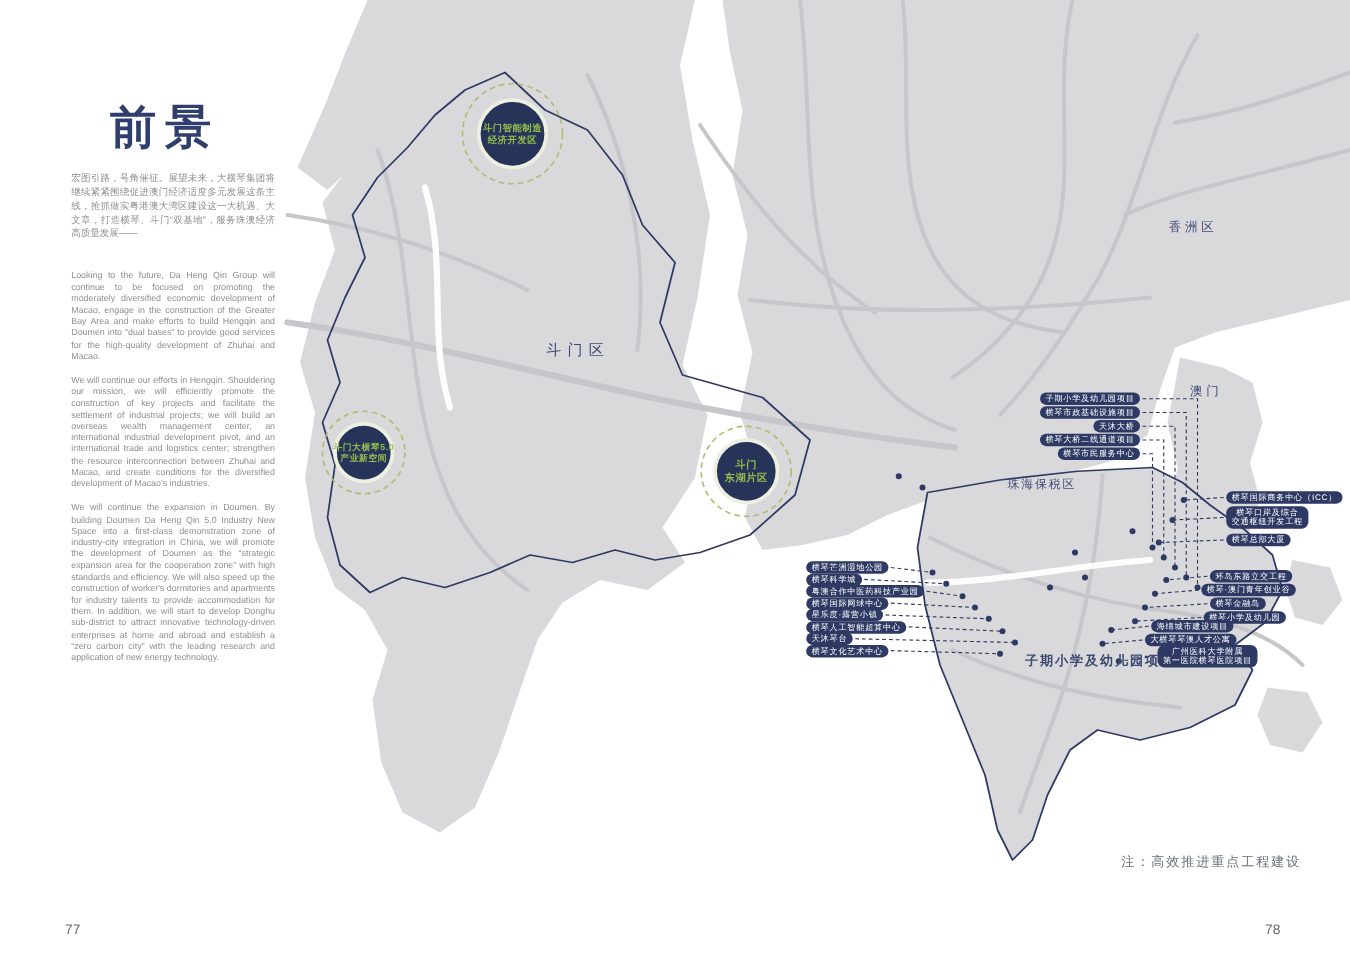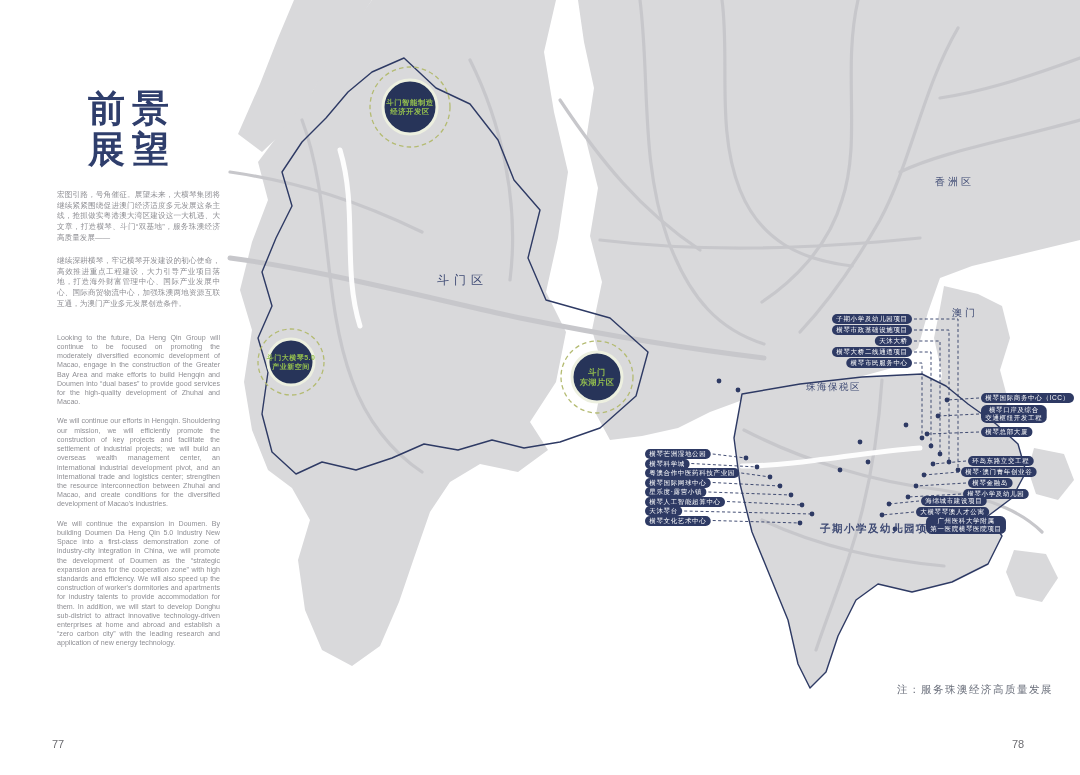--- a/index.html
+++ b/index.html
@@ -29,22 +29,22 @@
 
   
   #annot{position:absolute;left:0;top:0;width:100%;height:100%;}
   .pill{position:absolute;background:var(--navy);color:#fff;font-size:10.5px;line-height:1.18;
         padding:2px 7px;border-radius:9px;white-space:nowrap;text-align:center;
         letter-spacing:1px;transform:scale(.62);}
   .region{position:absolute;color:var(--navy-soft);font-weight:400;white-space:nowrap;}
 
   
   .leftcol{position:absolute;left:57px;top:80px;width:163px;}
-  .title{margin:11px 0 0 31px;font-size:37px;line-height:1.12;letter-spacing:7px;
-         color:#2f3e6c;font-weight:700;font-family:Liberation Mono, monospace;}
+  .title{margin:1px 0 0 31px;font-size:37px;line-height:1.12;letter-spacing:7px;
+         color:#2f3e6c;font-weight:700;}
   .subtitle{margin:2px 0 0 31px;font-size:16.5px;letter-spacing:.5px;color:#2f3e6c;font-weight:700;}
   p.cn{margin:12px 0 0 0;font-size:7.6px;line-height:1.42;color:var(--body-gray);text-align:justify;}
   p.cn:first-of-type{margin-top:16px;}
   p.en{margin:10px 0 0 0;font-size:7.1px;line-height:1.3;color:var(--body-gray);text-align:justify;}
   p.en.first{margin-top:24px;}
 
   .note{position:absolute;left:897px;top:683px;font-size:10.5px;letter-spacing:1.5px;color:#6a6f7b;}
   .pagenum{position:absolute;top:738px;font-size:11px;color:#6c6c70;}
   .pagenum.left{left:52px;}
   .pagenum.right{left:1012px;}
@@ -231,25 +231,24 @@
       <div class="pill" style="left: 916px; transform-origin: left top; top: 507px;">
         <div>大横琴琴澳人才公寓</div>
       </div>
       <div class="pill" style="left: 926px; transform-origin: left top; top: 516px;">
         <div>广州医科大学附属</div>
         <div>第一医院横琴医院项目</div>
       </div>
     </div>
 
   <div class="leftcol">
-    <h1 class="title"><span>前景</span><br><span>展望</span></h1>
+    <h1 class="title"><span>前景</span><br></h1>
     <p class="cn">宏图引路，号角催征。展望未来，大横琴集团将继续紧紧围绕促进澳门经济适度多元发展这条主线，抢抓做实粤港澳大湾区建设这一大机遇、大文章，打造横琴、斗门“双基地”，服务珠澳经济高质量发展——</p>
-    <p class="cn">继续深耕横琴，牢记横琴开发建设的初心使命，高效推进重点工程建设，大力引导产业项目落地，打造海外财富管理中心、国际产业发展中心、国际商贸物流中心，加强珠澳两地资源互联互通，为澳门产业多元发展创造条件。</p>
     <p class="en first">Looking to the future, Da Heng Qin Group will continue to be focused on promoting the moderately diversified economic development of Macao, engage in the construction of the Greater Bay Area and make efforts to build Hengqin and Doumen into “dual bases” to provide good services for the high-quality development of Zhuhai and Macao.</p>
     <p class="en">We will continue our efforts in Hengqin. Shouldering our mission, we will efficiently promote the construction of key projects and facilitate the settlement of industrial projects; we will build an overseas wealth management center, an international industrial development pivot, and an international trade and logistics center; strengthen the resource interconnection between Zhuhai and Macao, and create conditions for the diversified development of Macao's industries.</p>
     <p class="en">We will continue the expansion in Doumen. By building Doumen Da Heng Qin 5.0 Industry New Space into a first-class demonstration zone of industry-city integration in China, we will promote the development of Doumen as the “strategic expansion area for the cooperation zone” with high standards and efficiency. We will also speed up the construction of worker's dormitories and apartments for industry talents to provide accommodation for them. In addition, we will start to develop Donghu sub-district to attract innovative technology-driven enterprises at home and abroad and establish a “zero carbon city” with the leading research and application of new energy technology.</p>
   </div>
 
-  <div class="note">注：服务珠澳经济高质量发展</div>
+  <div class="note">注：高效推进重点工程建设</div>
   <div class="pagenum left">77</div>
   <div class="pagenum right">78</div>
 
 </div>
 
 </body></html>

